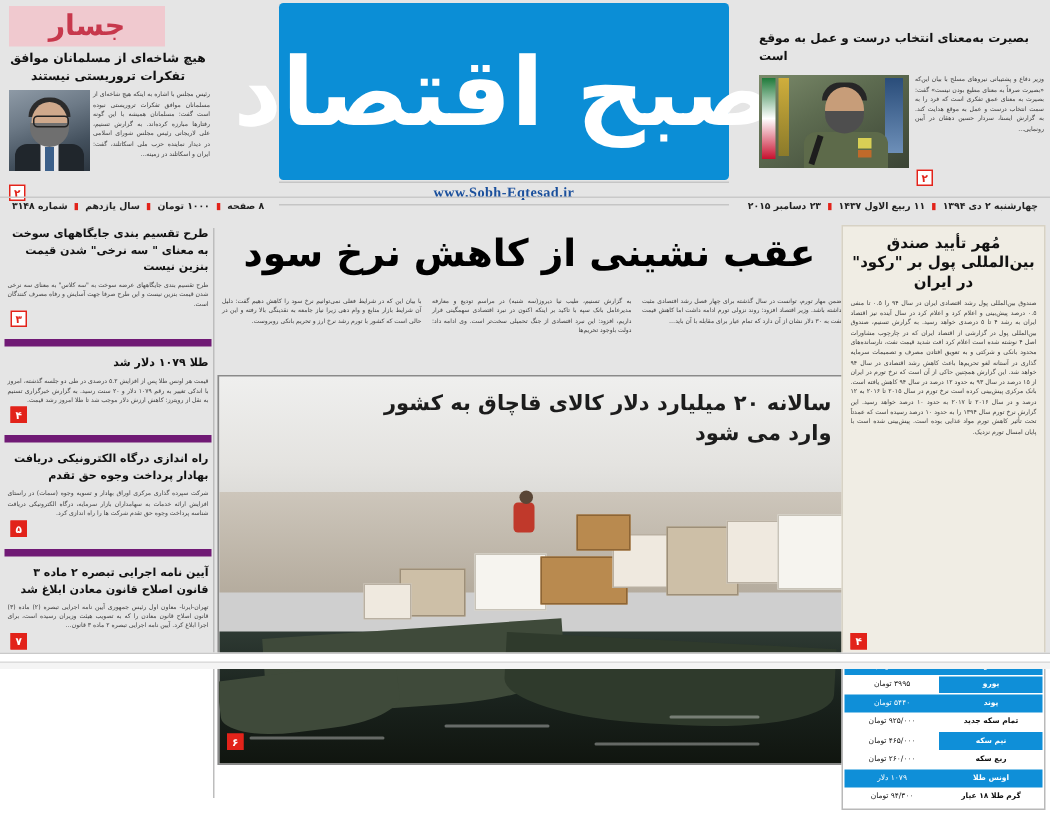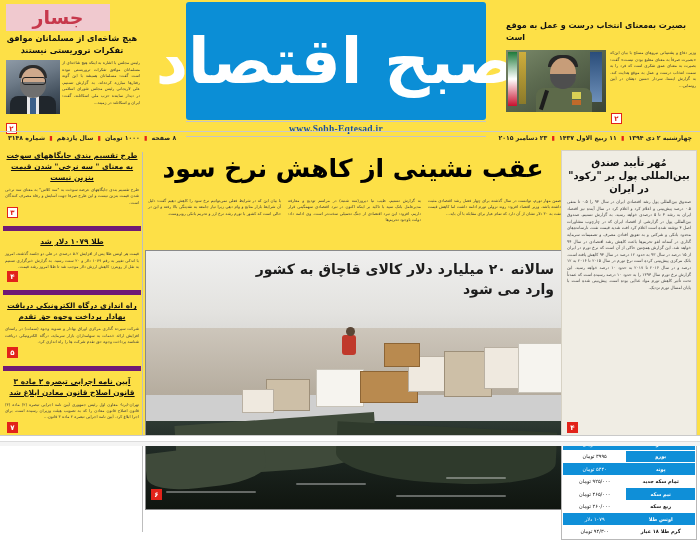--- a/index.html
+++ b/index.html
@@ -1,19 +1,19 @@
 <!DOCTYPE html>
 <html><head>
 <meta charset="utf-8">
 <style>
   html,body{margin:0;padding:0;background:#ffffff;}
   body{width:700px;height:546px;overflow:hidden;
        font-family:"DejaVu Sans","Liberation Sans",sans-serif;
        direction:rtl;}
-  .page{position:relative;width:700px;height:446px;background:#fde047;box-sizing:border-box;}
+  .page{position:relative;width:700px;height:446px;background:#e5e5e5;box-sizing:border-box;}
   .bodytext{
     font-size:4.1px;line-height:6.6px;color:#3a3a3a;text-align:justify;
     letter-spacing:.1px;
   }
   .vline{position:absolute;width:1px;background:#bdbdbd;}
 
   
   .pbadge{
     display:inline-block;width:11px;height:11px;line-height:11px;
     background:#ffffff;border:1.6px solid #e2231a;color:#e2231a;
@@ -135,23 +135,22 @@
   .issue .sep{color:#e2231a;font-weight:bold;margin:0 2px;}
 
   
   .mainrow{position:absolute;left:0;top:148px;width:700px;height:398px;}
 
   
   .lcol{position:absolute;left:3px;top:2px;width:138px;}
   .lbox{position:relative;padding:0 2px 4px 2px;}
   .lbox + .lbox{border-top:5px solid #701a75;margin-top:4px;padding-top:5px;}
   .lbox-title{
-    font-size:7.4px;font-weight:bold;line-height:11px;color:#111;text-align:center;
+    font-size:7.4px;font-weight:bold;line-height:11px;color:#111;text-align:right;
     margin-bottom:4px;
-    text-decoration:underline;
   }
   .lbox-body{font-size:4.1px;line-height:6.4px;color:#3d3d3d;text-align:justify;}
   .lbadge{position:absolute;left:4px;bottom:4px;}
 
   
   .ccol{position:absolute;left:145px;top:2px;width:416px;}
   .main-head{
     font-size:25px;font-weight:bold;color:#000;text-align:center;
     line-height:30px;letter-spacing:-.5px;white-space:nowrap;margin-top:4px;
   }

